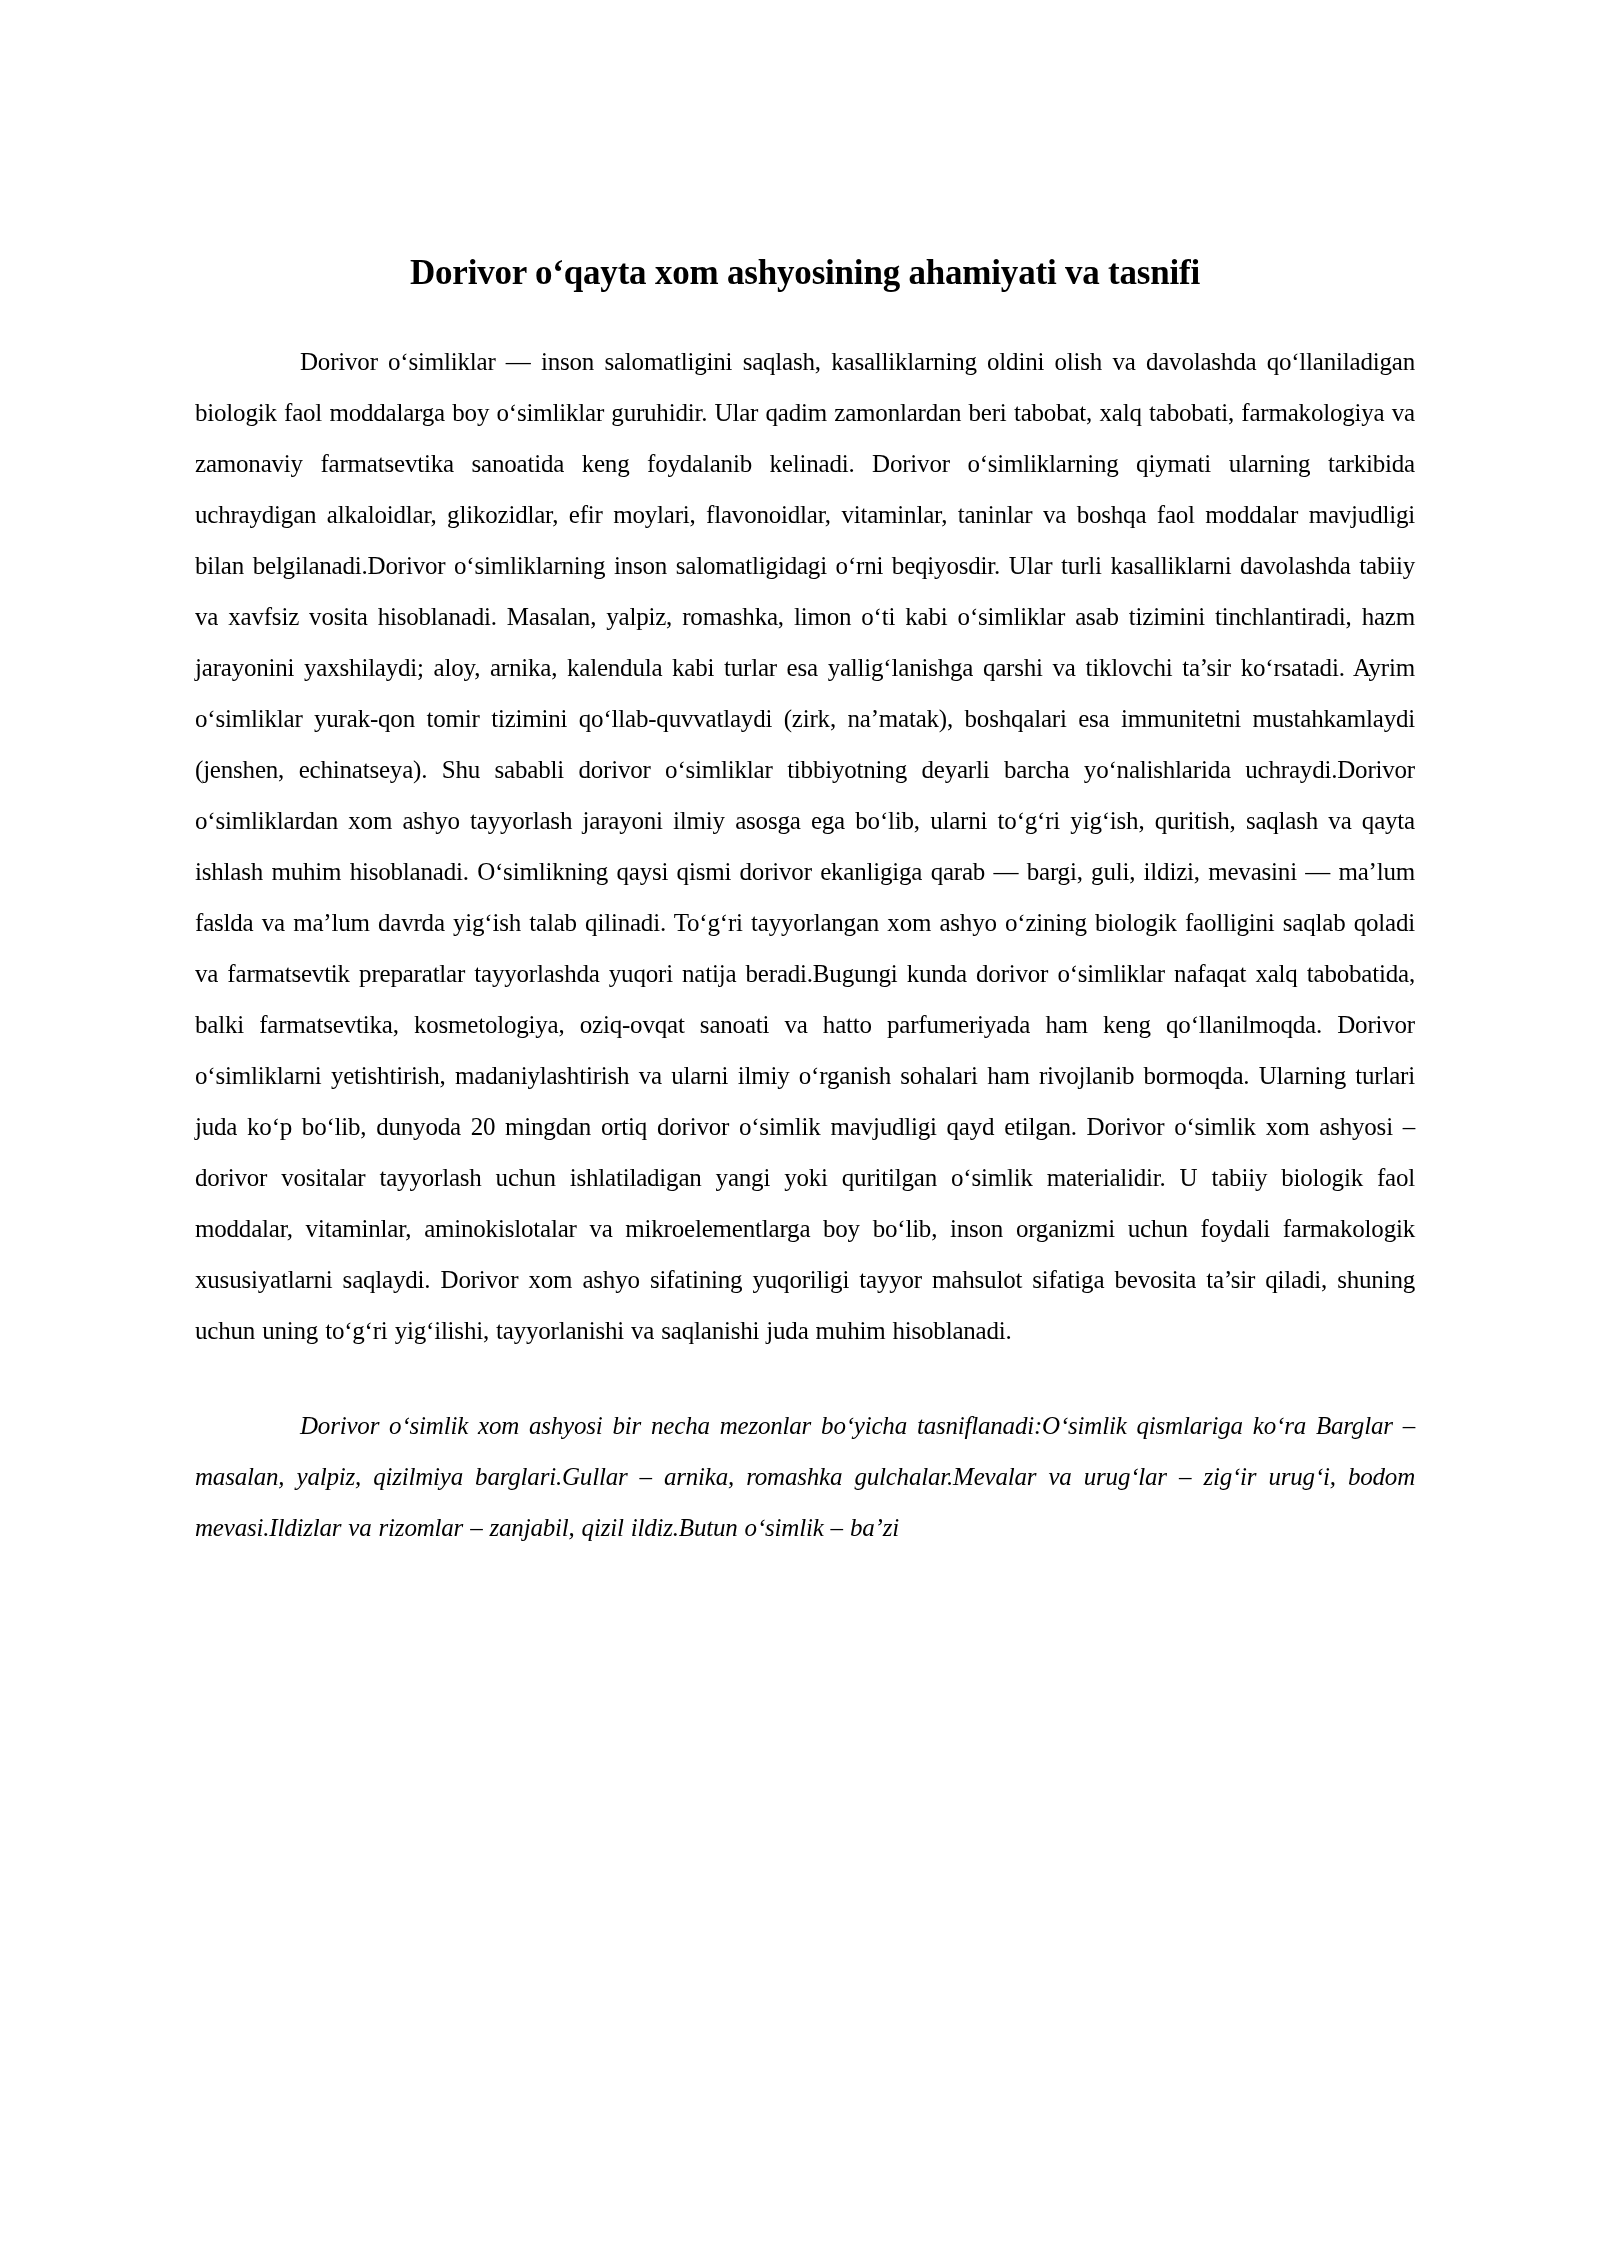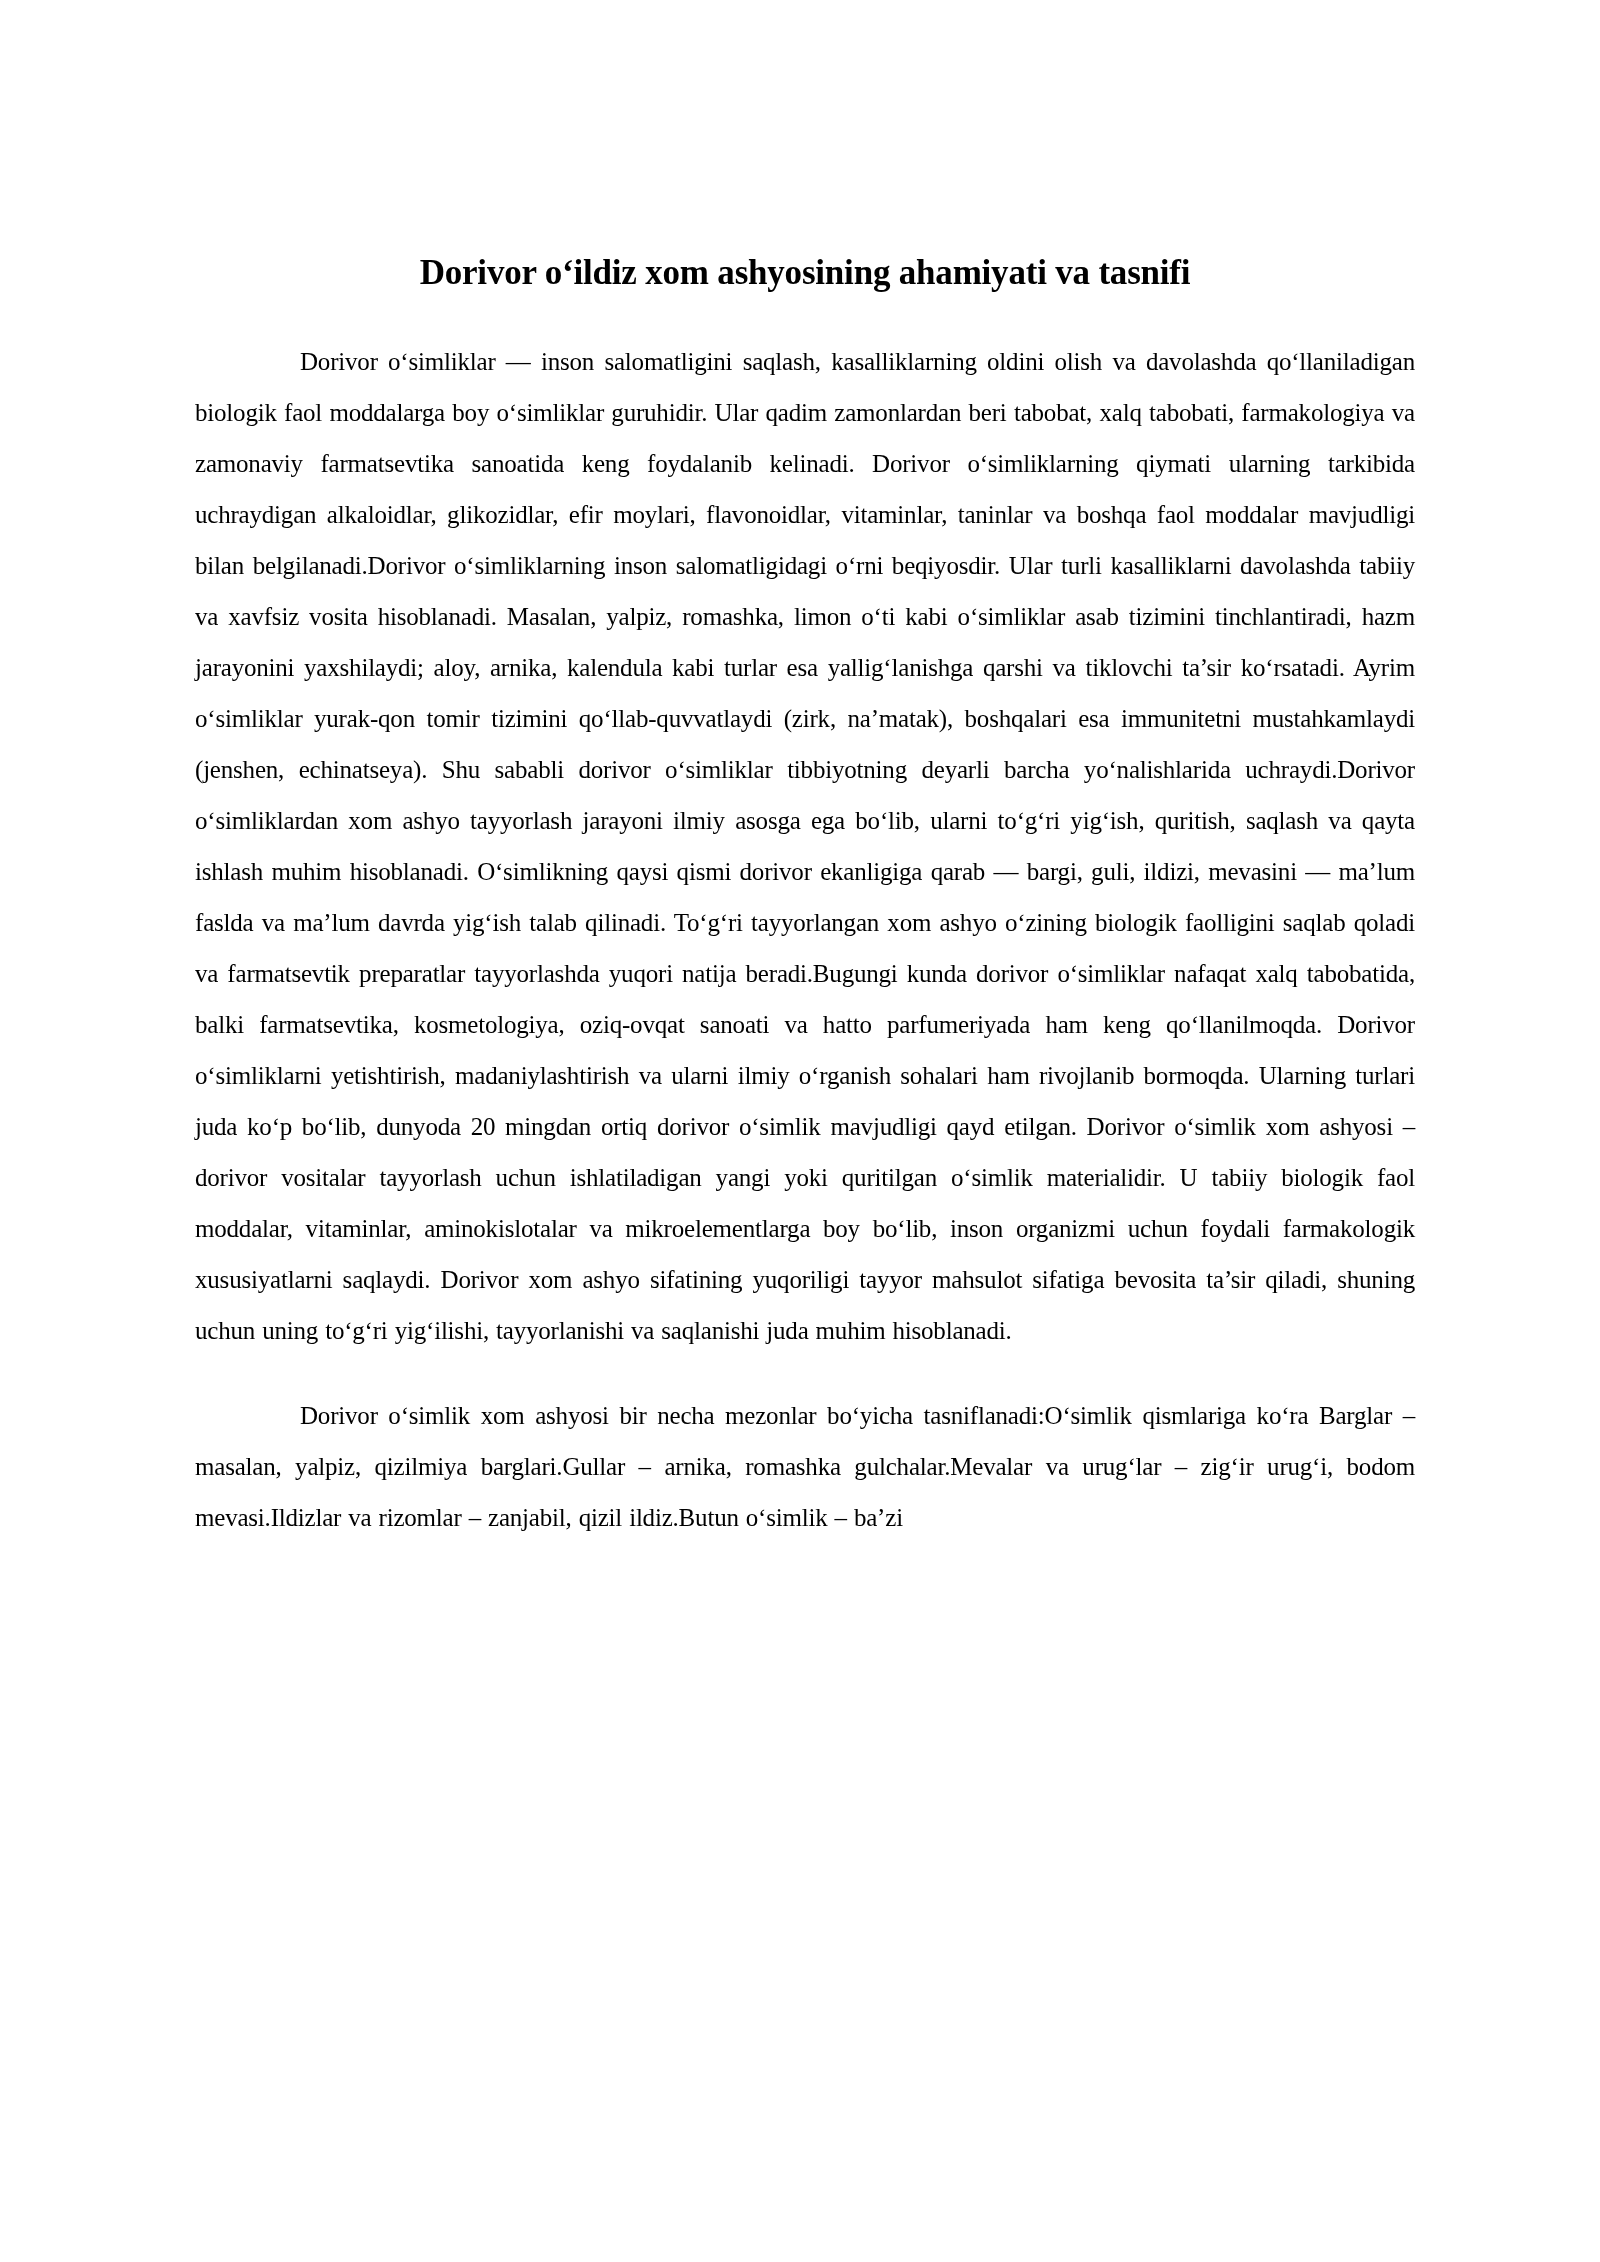--- a/index.html
+++ b/index.html
@@ -30,25 +30,26 @@
   .doc-paragraph {
     font-size: 25px;
     line-height: 51px;
     text-align: justify;
     text-indent: 105px;
     margin: 0;
     letter-spacing: -0.2px;
     word-spacing: 1px;
   }
   .doc-paragraph + .doc-paragraph {
-    margin-top: 34px;
+    margin-top: 44px;
+    font-style: italic;
   }
 </style>
 </head>
 <body>
 
 <div class="page">
-  <h1 class="doc-title">Dorivor o‘ildiz xom ashyosining ahamiyati va tasnifi</h1>
+  <h1 class="doc-title">Dorivor o‘qayta xom ashyosining ahamiyati va tasnifi</h1>
 
   <p class="doc-paragraph">Dorivor o‘simliklar — inson salomatligini saqlash, kasalliklarning oldini olish va davolashda qo‘llaniladigan biologik faol moddalarga boy o‘simliklar guruhidir. Ular qadim zamonlardan beri tabobat, xalq tabobati, farmakologiya va zamonaviy farmatsevtika sanoatida keng foydalanib kelinadi. Dorivor o‘simliklarning qiymati ularning tarkibida uchraydigan alkaloidlar, glikozidlar, efir moylari, flavonoidlar, vitaminlar, taninlar va boshqa faol moddalar mavjudligi bilan belgilanadi.Dorivor o‘simliklarning inson salomatligidagi o‘rni beqiyosdir. Ular turli kasalliklarni davolashda tabiiy va xavfsiz vosita hisoblanadi. Masalan, yalpiz, romashka, limon o‘ti kabi o‘simliklar asab tizimini tinchlantiradi, hazm jarayonini yaxshilaydi; aloy, arnika, kalendula kabi turlar esa yallig‘lanishga qarshi va tiklovchi ta’sir ko‘rsatadi. Ayrim o‘simliklar yurak-qon tomir tizimini qo‘llab-quvvatlaydi (zirk, na’matak), boshqalari esa immunitetni mustahkamlaydi (jenshen, echinatseya). Shu sababli dorivor o‘simliklar tibbiyotning deyarli barcha yo‘nalishlarida uchraydi.Dorivor o‘simliklardan xom ashyo tayyorlash jarayoni ilmiy asosga ega bo‘lib, ularni to‘g‘ri yig‘ish, quritish, saqlash va qayta ishlash muhim hisoblanadi. O‘simlikning qaysi qismi dorivor ekanligiga qarab — bargi, guli, ildizi, mevasini — ma’lum faslda va ma’lum davrda yig‘ish talab qilinadi. To‘g‘ri tayyorlangan xom ashyo o‘zining biologik faolligini saqlab qoladi va farmatsevtik preparatlar tayyorlashda yuqori natija beradi.Bugungi kunda dorivor o‘simliklar nafaqat xalq tabobatida, balki farmatsevtika, kosmetologiya, oziq-ovqat sanoati va hatto parfumeriyada ham keng qo‘llanilmoqda. Dorivor o‘simliklarni yetishtirish, madaniylashtirish va ularni ilmiy o‘rganish sohalari ham rivojlanib bormoqda. Ularning turlari juda ko‘p bo‘lib, dunyoda 20 mingdan ortiq dorivor o‘simlik mavjudligi qayd etilgan. Dorivor o‘simlik xom ashyosi – dorivor vositalar tayyorlash uchun ishlatiladigan yangi yoki quritilgan o‘simlik materialidir. U tabiiy biologik faol moddalar, vitaminlar, aminokislotalar va mikroelementlarga boy bo‘lib, inson organizmi uchun foydali farmakologik xususiyatlarni saqlaydi. Dorivor xom ashyo sifatining yuqoriligi tayyor mahsulot sifatiga bevosita ta’sir qiladi, shuning uchun uning to‘g‘ri yig‘ilishi, tayyorlanishi va saqlanishi juda muhim hisoblanadi.</p>
 
   <p class="doc-paragraph">Dorivor o‘simlik xom ashyosi bir necha mezonlar bo‘yicha tasniflanadi:O‘simlik qismlariga ko‘ra Barglar – masalan, yalpiz, qizilmiya barglari.Gullar – arnika, romashka gulchalar.Mevalar va urug‘lar – zig‘ir urug‘i, bodom mevasi.Ildizlar va rizomlar – zanjabil, qizil ildiz.Butun o‘simlik – ba’zi</p>
 </div>
 
 </body></html>

